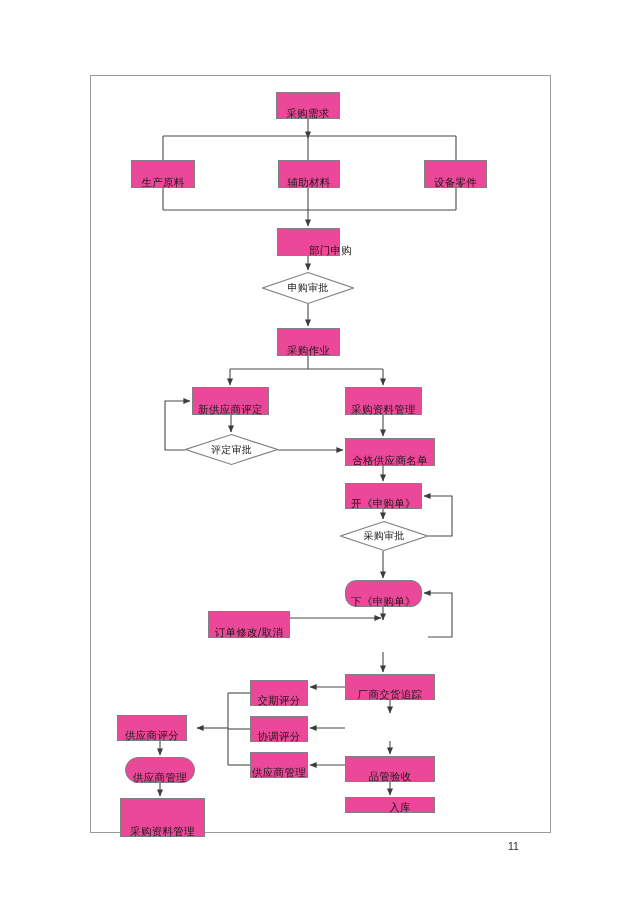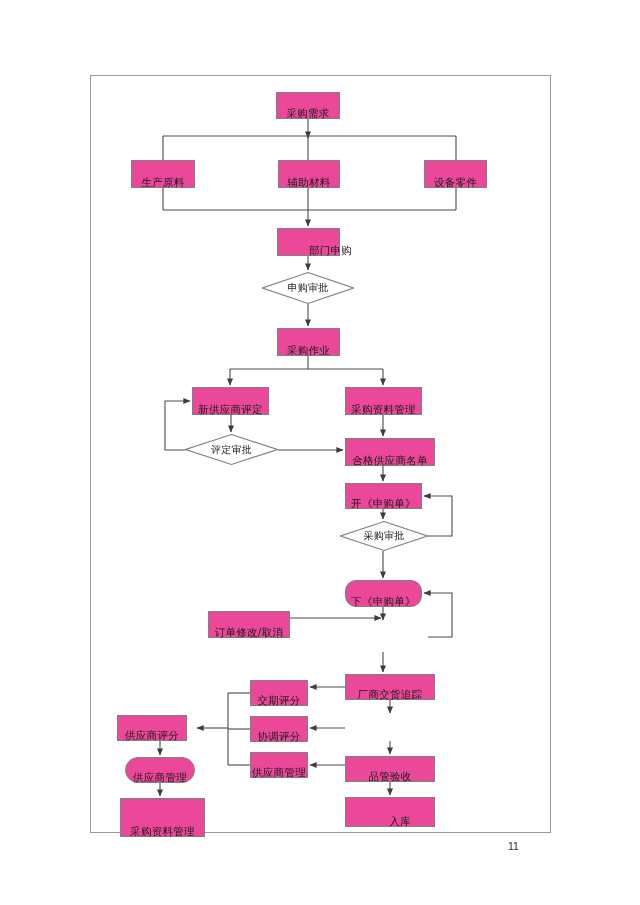--- a/index.html
+++ b/index.html
@@ -244,21 +244,21 @@
 
   <div class="node" style="left:345px; top:674px; width:90px; height:26px;">
     <span>厂商交货追踪</span>
   </div>
 
 
   <div class="node" style="left:345px; top:756px; width:90px; height:26px;">
     <span>品管验收</span>
   </div>
 
-  <div class="node" style="left:345px; top:797px; width:90px; height:30px;padding-left:20px;">
+  <div class="node" style="left:345px; top:797px; width:90px; height:16px;padding-left:20px;">
     <span>入库</span>
   </div>
 
   <div class="node" style="left:250px; top:680px; width:58px; height:26px;">
     <span>交期评分</span>
   </div>
 
   <div class="node" style="left:250px; top:716px; width:58px; height:26px;">
     <span>协调评分</span>
   </div>

